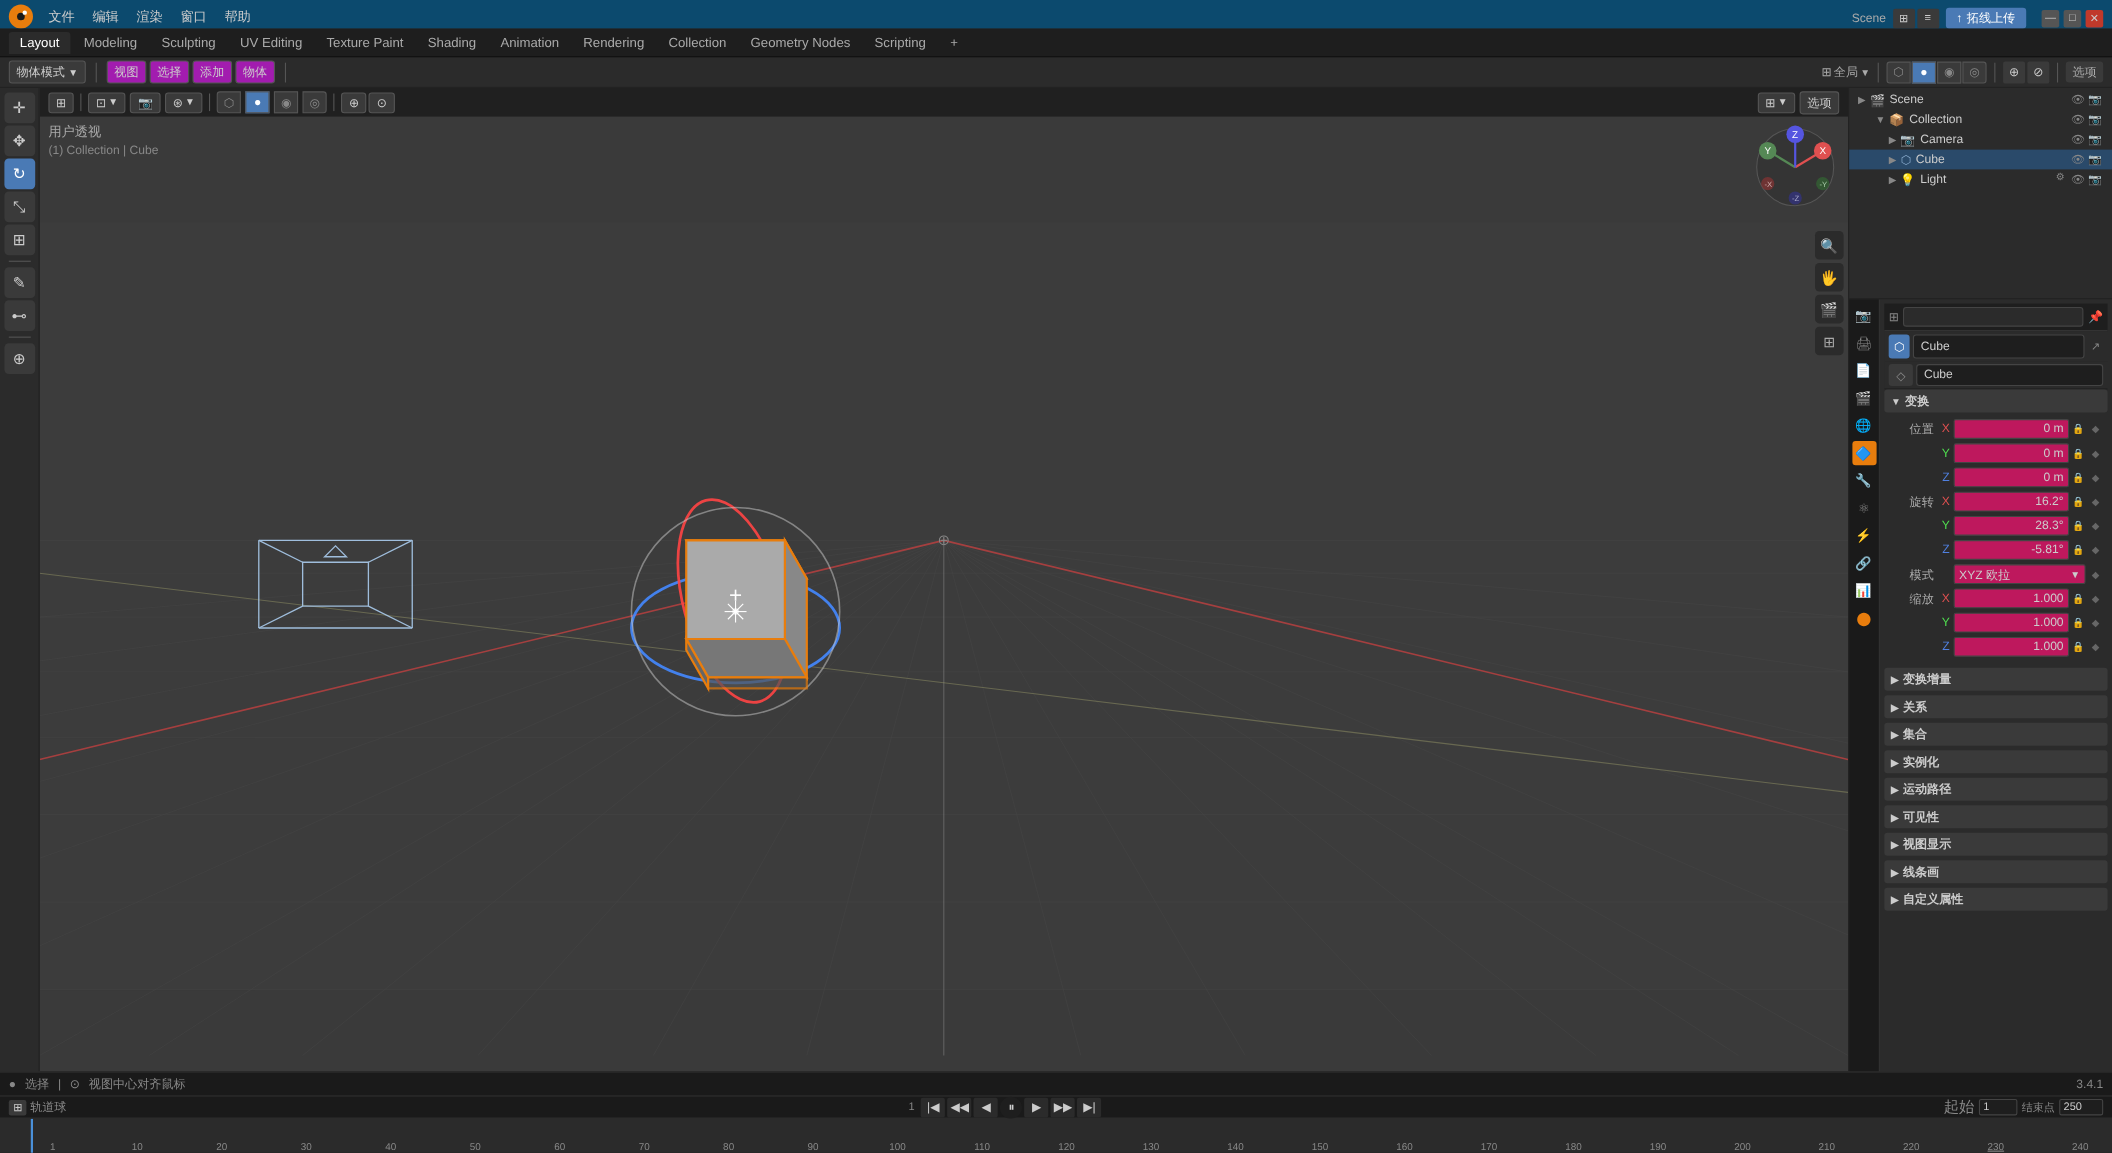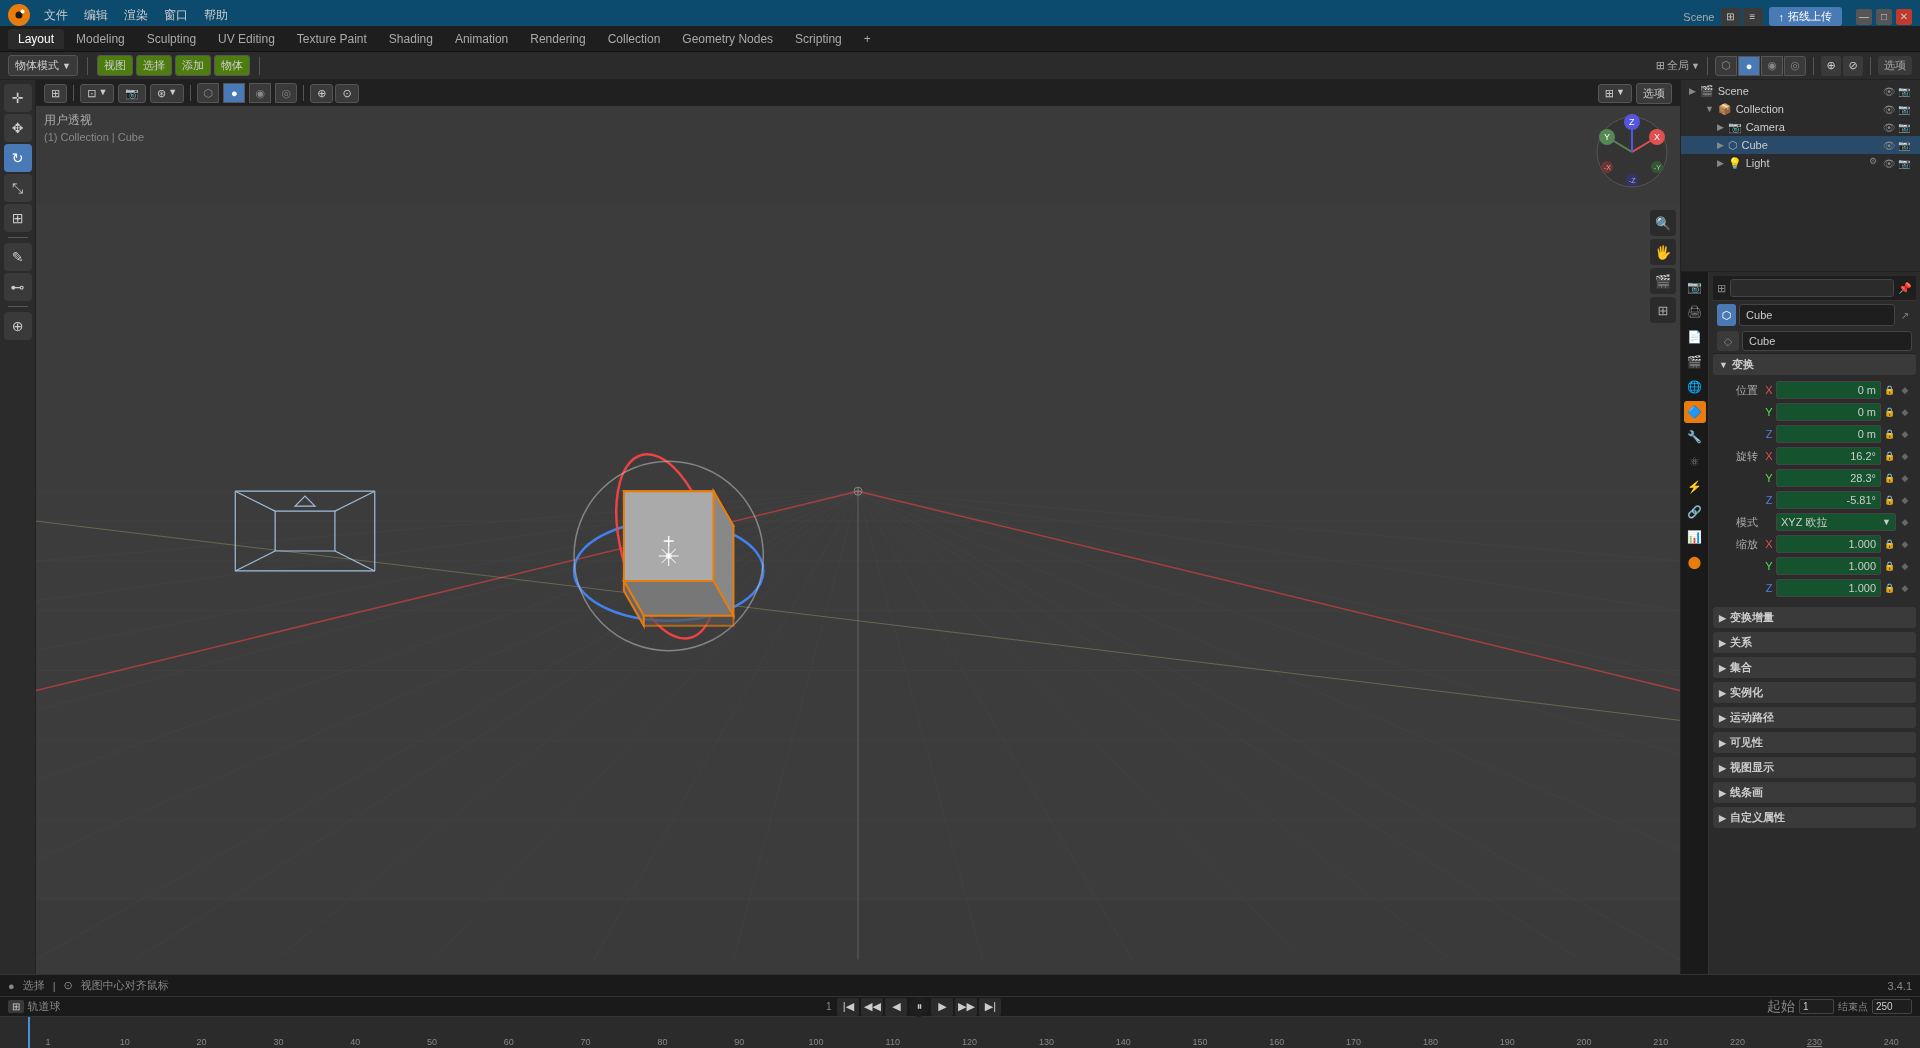--- a/index.html
+++ b/index.html
@@ -80,21 +80,21 @@
       z-index: 99;
       border-bottom: 1px solid #222;
     }
     .toolbar-group {
       display: flex;
       align-items: center;
       gap: 3px;
     }
     .toolbar-btn {
       padding: 2px 6px;
-      background: #4d7c0f;
+      background: #a21caf;
       border: 1px solid #555;
       border-radius: 3px;
       cursor: pointer;
       font-size: 11px;
       color: #ccc;
     }
     .toolbar-select {
       padding: 2px 6px;
       background: #3a3a3a;
       border: 1px solid #555;
@@ -423,21 +423,21 @@
     }
     .tr-axis {
       width: 14px;
       font-size: 11px;
       color: #888;
       text-align: center;
     }
     .tr-val {
       flex: 1;
       height: 18px;
-      background: #14532d;
+      background: #be185d;
       border: 1px solid #444;
       border-radius: 2px;
       font-size: 11px;
       color: #ccc;
       text-align: right;
       padding: 0 4px;
       display: flex; align-items: center; justify-content: flex-end;
     }
     .tr-icons {
       display: flex; gap: 1px; margin-left: 2px;

